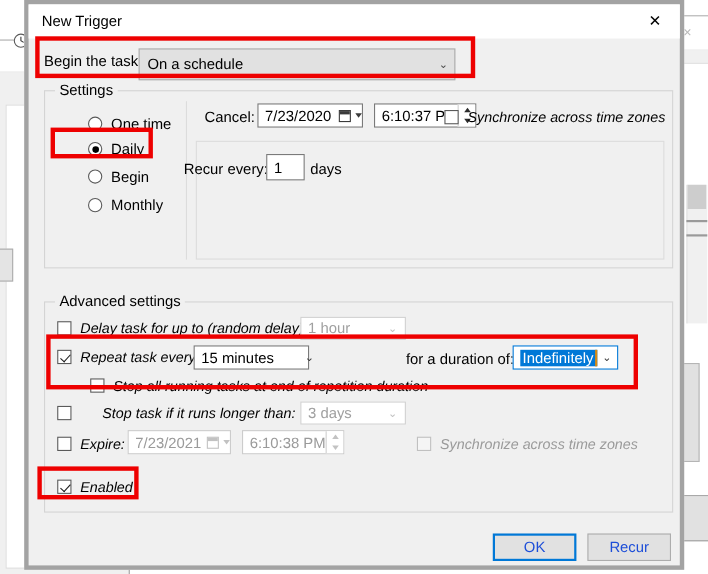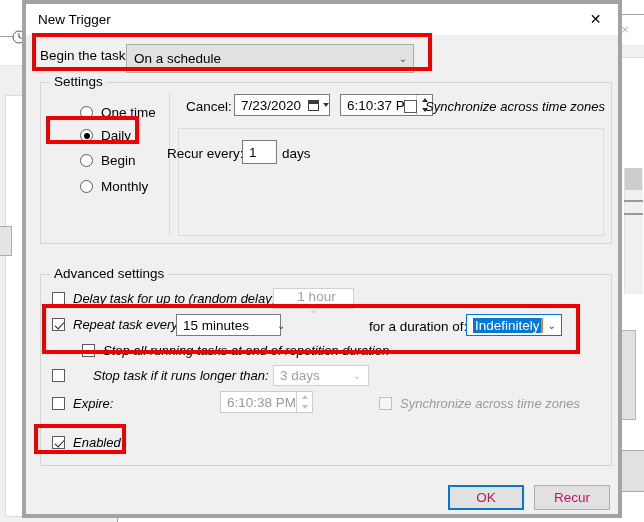--- a/index.html
+++ b/index.html
@@ -281,21 +281,21 @@
   }
 
   .plain-label {
     position: absolute; font-size: 13.5px; color: #000;
   }
 
   
   .btn {
     position: absolute; box-sizing: border-box;
     background: #e1e1e1; border: 1px solid #adadad;
-    font-size: 13.5px; color: #be185d;
+    font-size: 13.5px; color: #1d4ed8;
     display: flex; align-items: center; justify-content: center;
   }
   .btn.default { border: 2px solid #0078d7; }
 
   
   .redbox {
     position: absolute;
     border: 4px solid #ee0000;
     box-sizing: border-box;
     pointer-events: none;
@@ -396,21 +396,21 @@
   </div>
   <div class="plain-label" style="left:256px; top:142px;">days</div>
 
   <div class="groupbox" id="advanced-group"></div>
   <div class="group-title" id="advanced-title">Advanced settings</div>
 
   <div class="cb-row" style="left:26px; top:287px;">
     <span class="cb"></span>
     <span class="lbl">Delay task for up to (random delay):</span>
   </div>
-  <div class="wcombo disabled" style="left:247px; top:284px; width:81px; height:21px;flex-direction:column;">
+  <div class="wcombo disabled" style="left:247px; top:284px; width:96px; height:21px;">
     <span class="cval">1 hour</span>
     <span class="carrow">⌄</span>
   </div>
 
   <div class="cb-row" style="left:26px; top:313px;">
     <span class="cb checked"></span>
     <span class="lbl">Repeat task every:</span>
   </div>
   <div class="wcombo" style="left:150px; top:310px; width:105px; height:22px;gap:28px;">
     <span class="cval">15 minutes</span>
@@ -432,20 +432,27 @@
     <span class="lbl">Stop task if it runs longer than:</span>
   </div>
   <div class="wcombo disabled" style="left:247px; top:361px; width:96px; height:21px;">
     <span class="cval">3 days</span>
     <span class="carrow">⌄</span>
   </div>
 
   <div class="cb-row" style="left:26px; top:392px;">
     <span class="cb"></span>
     <span class="lbl">Expire:</span>
+  </div>
+  <div class="field disabled" style="left:90px; top:387px; width:94px; height:22px;">
+    <span class="fval">7/23/2021</span>
+    <span class="cal-icon">
+      <span class="cal-glyph disabled"></span>
+        <span class="cal-arrow disabled"></span>
+    </span>
   </div>
   <div class="field disabled" style="left:194px; top:387px; width:93px; height:22px;">
     <span class="fval">6:10:38 PM</span>
     <span class="spinner">
       <span class="spin-half">
           <span class="spin-up disabled"></span>
         </span>
       <span class="spin-half">
           <span class="spin-dn disabled"></span>
         </span>

